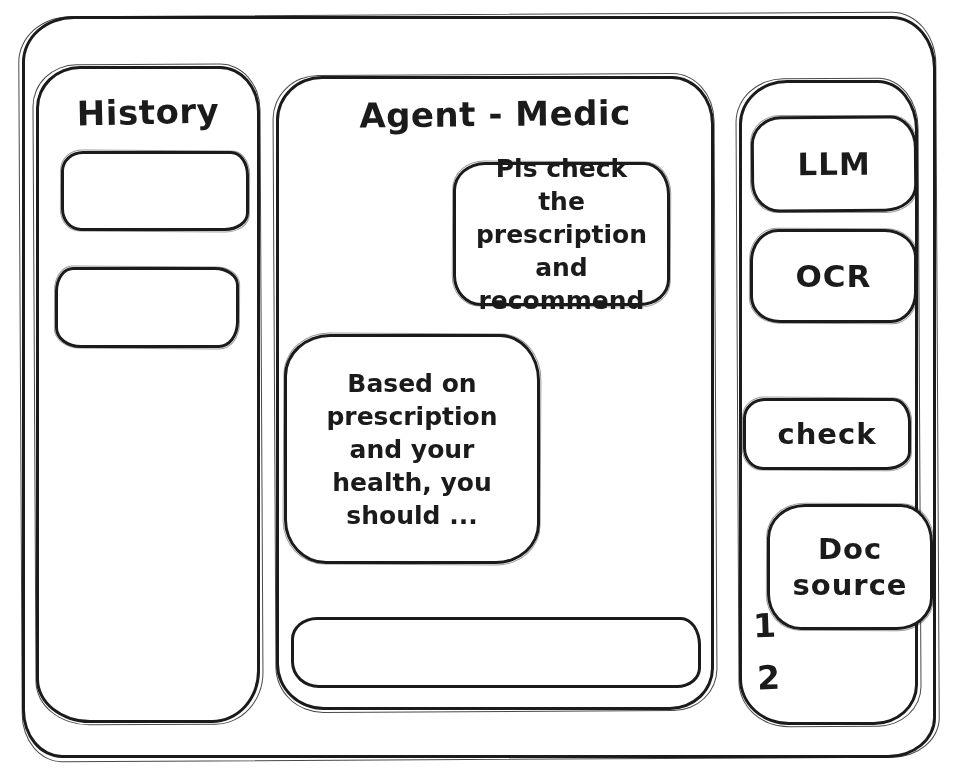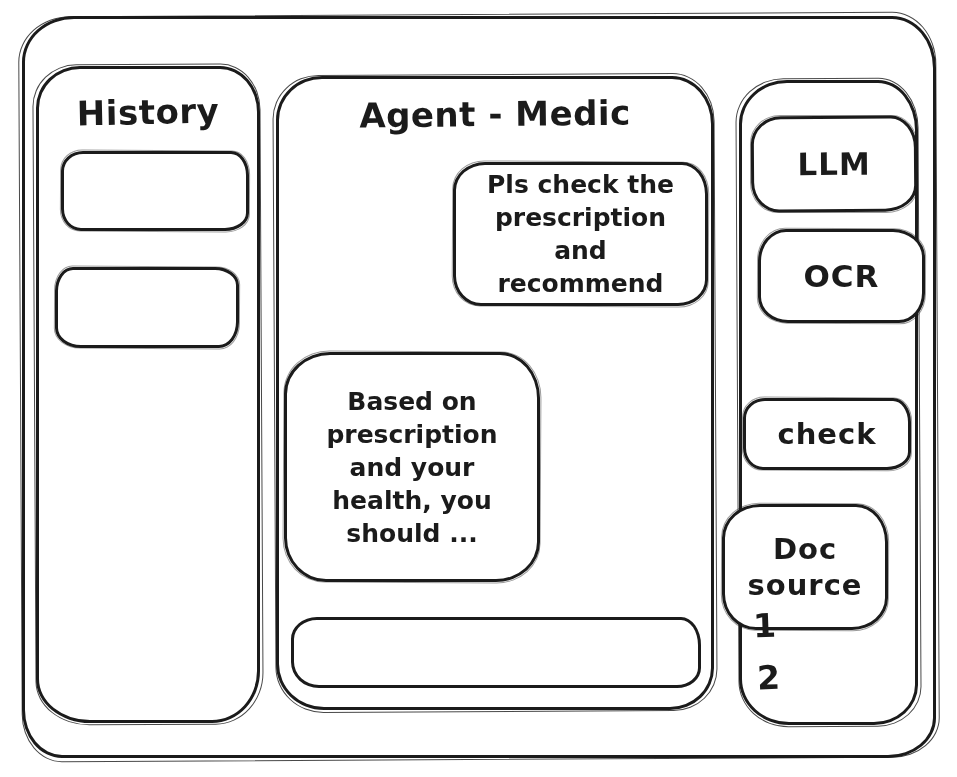--- a/index.html
+++ b/index.html
@@ -85,25 +85,25 @@
     display: flex;
     align-items: center;
     justify-content: center;
     text-align: center;
     font-size: 25px;
     font-weight: 700;
     line-height: 1.32;
     padding: 6px 14px;
   }
   #user-bubble {
-    left: 453px; top: 162px; width: 255px; height: 144px;
+    left: 453px; top: 162px; width: 217px; height: 144px;
     border-radius: 32px 26px 30px 28px / 28px 32px 26px 30px;
   }
   #assistant-bubble {
-    left: 284px; top: 352px; width: 256px; height: 230px;
+    left: 284px; top: 334px; width: 256px; height: 230px;
     border-radius: 46px 40px 44px 42px / 42px 46px 40px 44px;
   }
   #chat-input {
     left: 291px; top: 617px; width: 410px; height: 71px;
     border-radius: 26px 20px 24px 28px / 22px 28px 20px 26px;
     font-family: "DejaVu Sans", sans-serif;
     font-size: 24px;
     padding: 0 18px;
     outline: none;
   }
@@ -121,25 +121,25 @@
     font-size: 31px;
     font-weight: 700;
     letter-spacing: 1px;
     cursor: pointer;
     line-height: 1.25;
   }
   #llm-button    { left: 751px; top: 116px; width: 166px; height: 96px;
     border-radius: 30px 26px 32px 28px / 28px 32px 26px 30px;
     transform: rotate(-0.4deg); }
   #ocr-button    { left: 750px; top: 229px; width: 167px; height: 94px;
-    border-radius: 28px 32px 26px 30px / 32px 28px 30px 26px; margin-left: 8px; }
+    border-radius: 28px 32px 26px 30px / 32px 28px 30px 26px; }
   #params-button { left: 743px; top: 398px; width: 168px; height: 72px;
     border-radius: 22px 18px 24px 20px / 20px 24px 18px 22px;
     font-size: 29px; }
-  #doc-source-button { left: 722px; top: 504px; width: 166px; height: 126px;
+  #doc-source-button { left: 767px; top: 504px; width: 166px; height: 126px;
     border-radius: 38px 32px 36px 34px / 34px 38px 32px 36px;
     font-size: 29px; padding: 9px 16px; }
   .doc-num {
     position: absolute;
     font-size: 33px;
     font-weight: 700;
     z-index: 5;
     cursor: pointer;
     transform: rotate(-2deg);
   }

